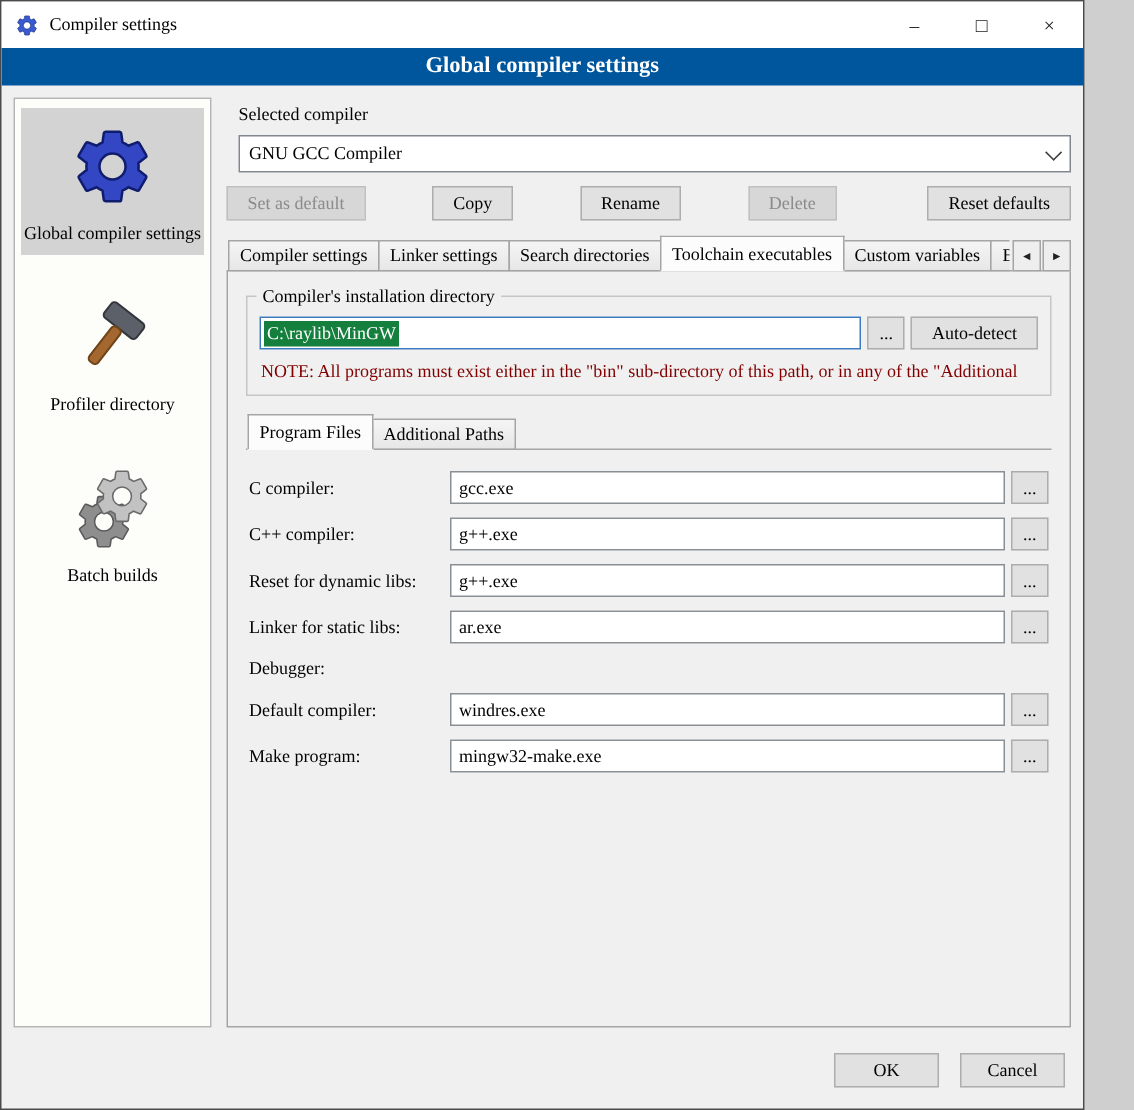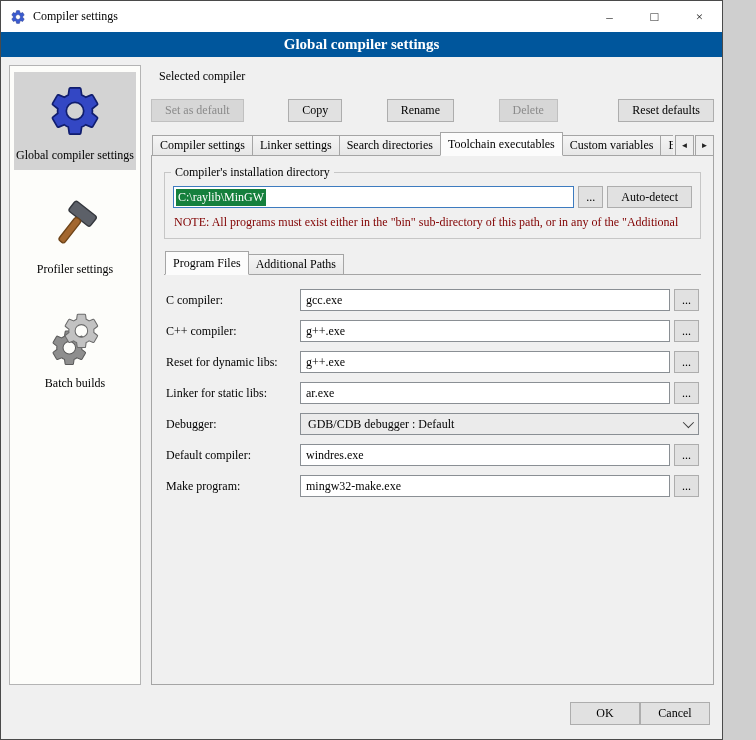--- a/index.html
+++ b/index.html
@@ -68,21 +68,21 @@
   
   .subtabbar{display:flex;align-items:flex-end;margin:12px 0 -1px;position:relative;z-index:2;padding-left:1px}
   .subpanel{border-top:1px solid #a5a5a5;padding:14px 2px 0;flex:1}
 
   .frow{display:flex;align-items:center;margin-bottom:9px;gap:4px}
   .flabel{width:130px;flex:0 0 130px}
   .fin{flex:1;height:20px;border:1px solid #8a8f94;padding:0 5px;font:inherit;background:#fff;min-width:0}
   .fselect{flex:1;height:20px;border:1px solid #8a8f94;background:#ebebeb;display:flex;align-items:center;
     padding:0 7px;min-width:0}
 
-  .footer{flex:0 0 40px;display:flex;align-items:center;justify-content:flex-end;padding:0 12px 6px}
+  .footer{flex:0 0 40px;display:flex;align-items:center;justify-content:flex-end;gap:14px;padding:0 12px 6px}
   .footer .btn{width:70px}
 </style>
 </head>
 <body>
 
 <svg width="0" height="0" style="position:absolute" aria-hidden="true">
   <defs>
     <path id="gear-shape" d="M19.14 12.94c.04-.31.06-.61.06-.94s-.02-.63-.06-.94l2.03-1.58c.18-.14.23-.41.12-.61l-1.92-3.32c-.12-.22-.37-.29-.59-.22l-2.39.96c-.5-.38-1.03-.7-1.62-.94L14.4 2.81c-.04-.24-.24-.41-.48-.41h-3.84c-.24 0-.43.17-.47.41l-.36 2.54c-.59.24-1.13.57-1.62.94l-2.39-.96c-.22-.08-.47 0-.59.22L2.74 8.87c-.12.21-.08.47.12.61l2.03 1.58c-.05.3-.09.63-.09.94s.02.64.07.94l-2.03 1.58c-.18.14-.23.41-.12.61l1.92 3.32c.12.22.37.29.59.22l2.39-.96c.5.38 1.03.7 1.62.94l.36 2.54c.05.24.24.41.48.41h3.84c.24 0 .44-.17.47-.41l.36-2.54c.59-.24 1.13-.56 1.62-.94l2.39.96c.22.08.47 0 .59-.22l1.92-3.32c.12-.22.07-.47-.12-.61l-2.01-1.58zM12 15.6c-1.98 0-3.6-1.62-3.6-3.6s1.62-3.6 3.6-3.6 3.6 1.62 3.6 3.6-1.62 3.6-3.6 3.6z"></path>
   </defs>
 </svg>
@@ -112,35 +112,39 @@
         </svg>
         <span class="side-label">Global compiler settings</span>
       </div>
       <div class="side-item">
         <svg class="icon-big" viewBox="0 0 64 64">
           <g transform="rotate(38 32 32)">
             <rect x="16" y="10" width="30" height="14" rx="3" fill="#5c6068" stroke="#33363c" stroke-width="1.5"></rect>
             <rect x="27" y="24" width="8" height="32" rx="3" fill="#a3672f" stroke="#6e4418" stroke-width="1.5"></rect>
           </g>
         </svg>
-        <span class="side-label">Profiler settings</span>
+        <span class="side-label">Profiler directory</span>
       </div>
       <div class="side-item">
         <svg class="icon-big" viewBox="0 0 24 24">
           <use href="#gear-shape" fill="#8e8e8e" stroke="#5a5a5a" stroke-width="0.6" transform="translate(1,7) scale(0.72)"></use>
           <use href="#gear-shape" fill="#c2c2c2" stroke="#6a6a6a" stroke-width="0.6" transform="translate(6,0) scale(0.72)"></use>
         </svg>
         <span class="side-label">Batch builds</span>
       </div>
     </div>
 
     <div class="main">
 
       <div class="sec-label">Selected compiler</div>
 
+      <div class="combo">
+        <span>GNU GCC Compiler</span>
+        <span class="chev"></span>
+      </div>
 
       <div class="btn-row">
         <button class="btn disabled">Set as default</button>
         <button class="btn">Copy</button>
         <button class="btn">Rename</button>
         <button class="btn disabled">Delete</button>
         <button class="btn gap-left">Reset defaults</button>
       </div>
 
       <div class="tabbar">
@@ -198,24 +202,20 @@
           </div>
 
           <div class="frow">
             <div class="flabel">Linker for static libs:</div>
             <input class="fin" value="ar.exe" style="">
             <button class="btn dots">...</button>
           </div>
 
           <div class="frow">
             <div class="flabel">Debugger:</div>
-            <div class="fselect">
-              <span>GDB/CDB debugger : Default</span>
-              <span class="chev"></span>
-            </div>
           </div>
 
           <div class="frow">
             <div class="flabel">Default compiler:</div>
             <input class="fin" value="windres.exe" style="">
             <button class="btn dots">...</button>
           </div>
 
           <div class="frow">
             <div class="flabel">Make program:</div>

